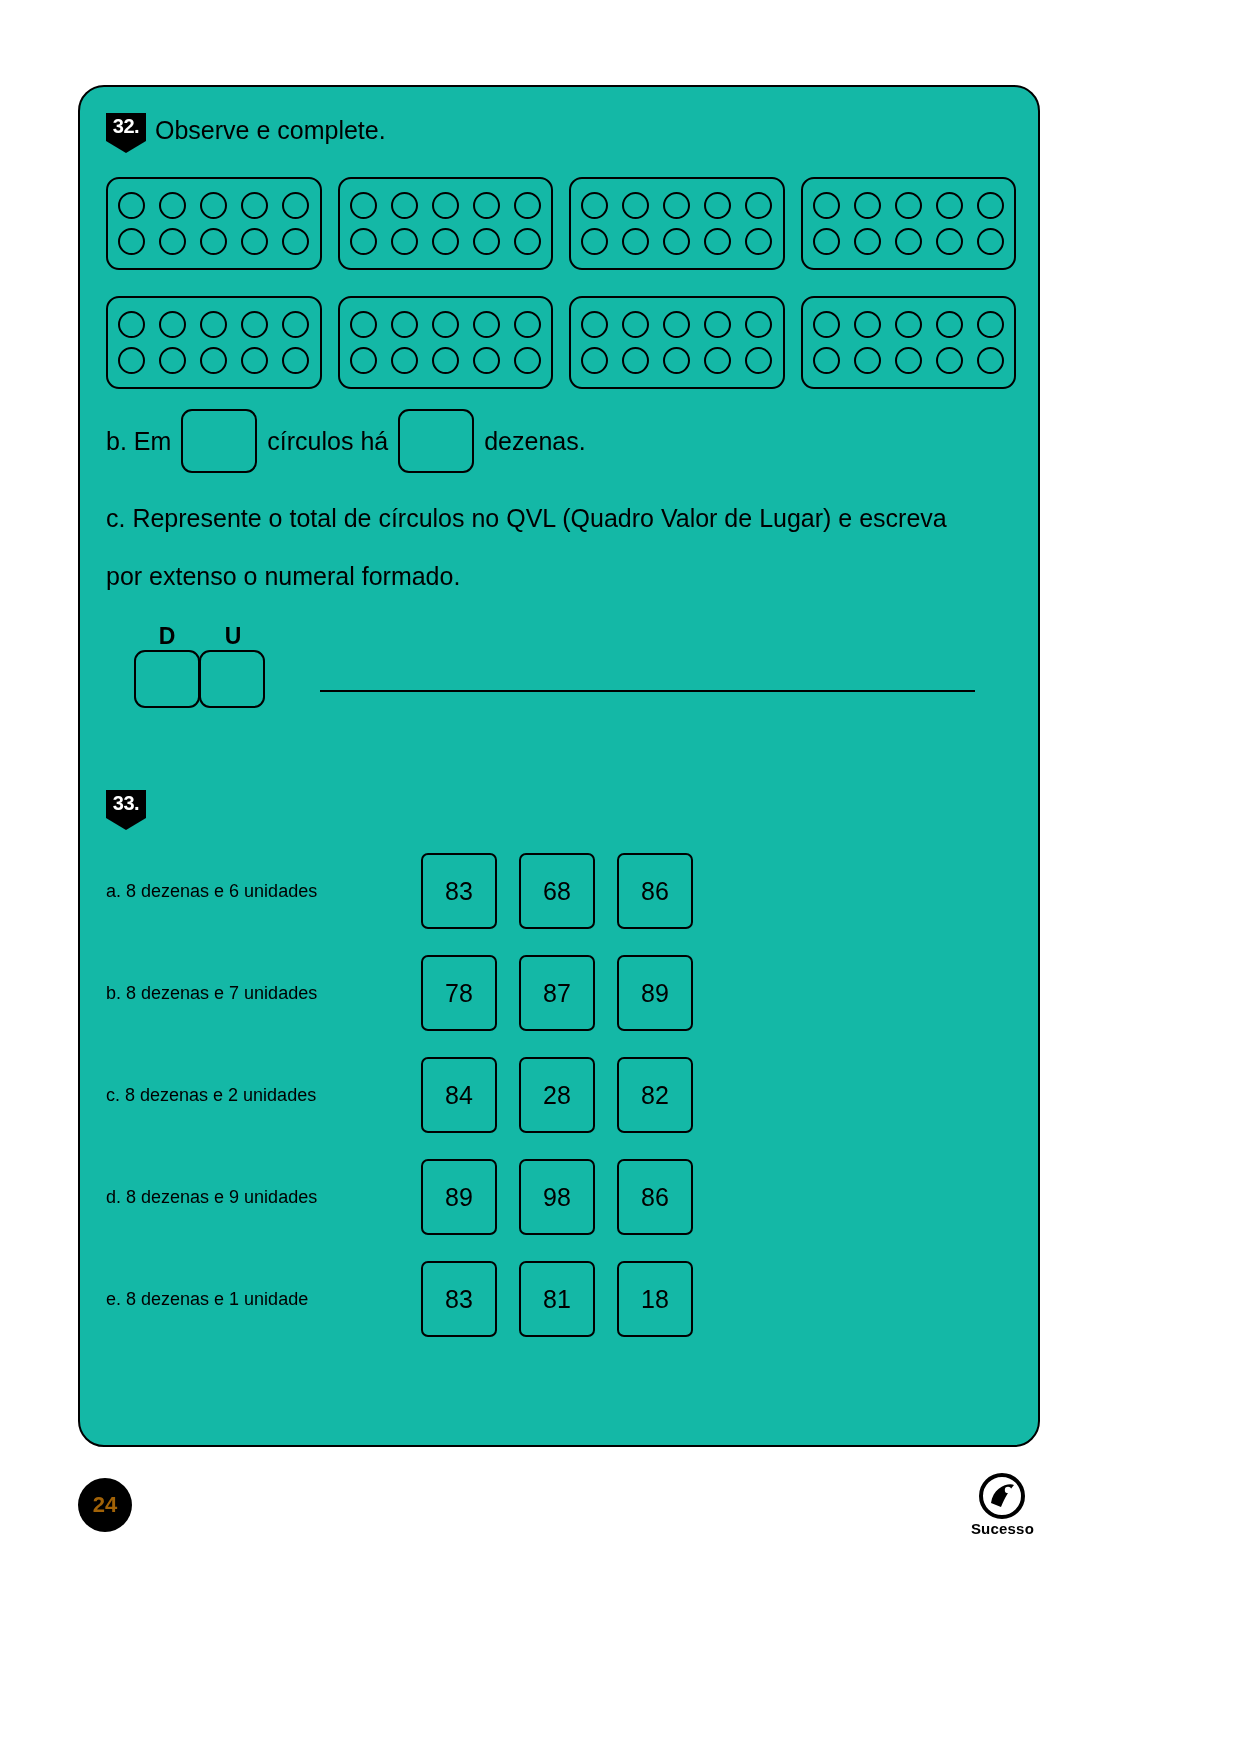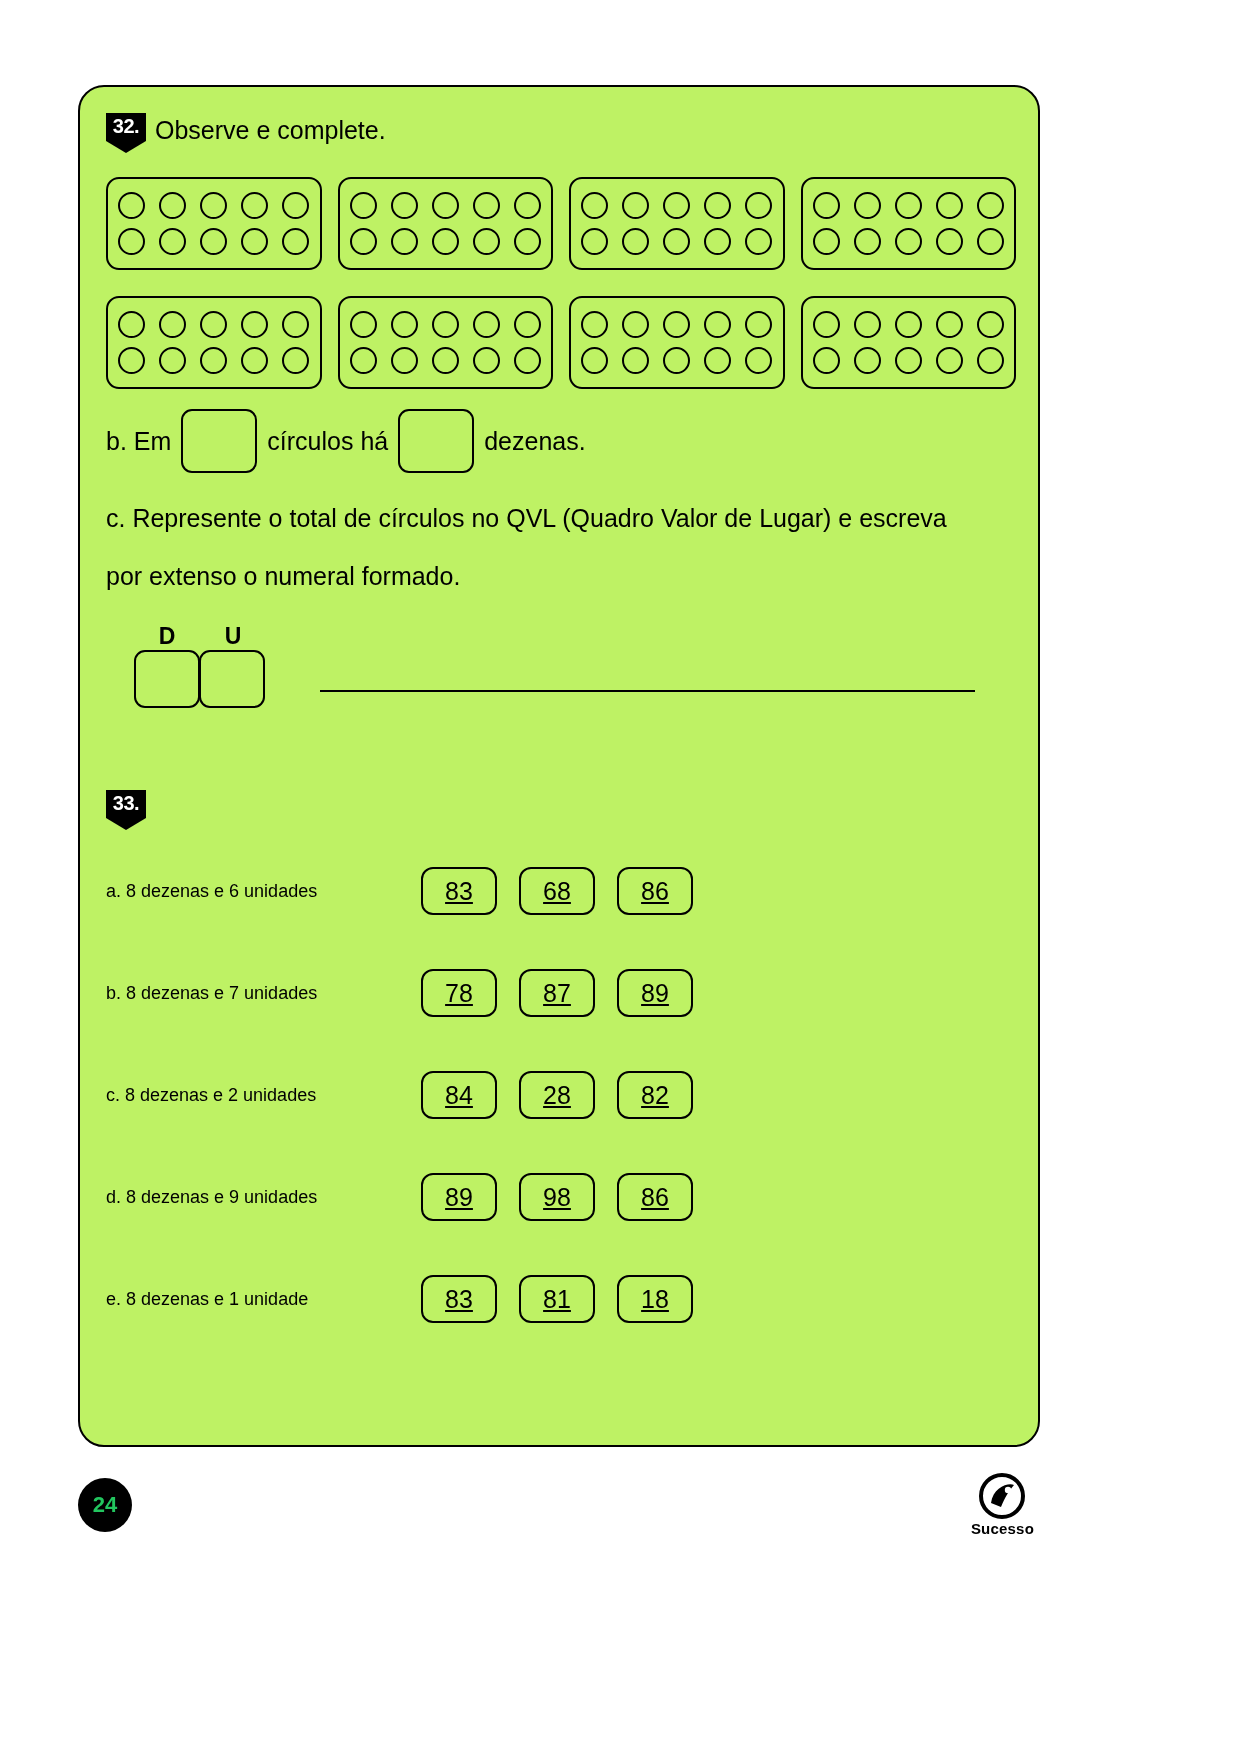--- a/index.html
+++ b/index.html
@@ -21,21 +21,21 @@
     width: 1240px; height: 1754px;
   }
 
   
   .content-frame {
     position: absolute;
     left: 78px; top: 85px;
     width: 962px; height: 1362px;
     border: 2.5px solid #000;
     border-radius: 26px;
-    background: #bef264;
+    background: #14b8a6;
   }
 
   .inner {
     position: absolute;
     left: 26px; top: 26px;
     width: 910px;
   }
 
   
   .q-head {
@@ -174,43 +174,42 @@
   .opt-label {
     font-size: 18px;
     width: 315px;
     flex: 0 0 auto;
   }
   .opt-choices {
     display: flex;
     gap: 22px;
   }
   .choice {
-    width: 76px; height: 48px;
+    width: 76px; height: 76px;
     border: 2.5px solid #000;
-    border-radius: 12px;
+    border-radius: 7px;
     display: flex;
     align-items: center;
     justify-content: center;
     font-size: 25px;
-    text-decoration: underline;
   }
 
   
   .footer {
     position: absolute;
     left: 78px; top: 1470px;
     width: 962px; height: 70px;
     display: flex;
     align-items: center;
   }
   .page-num {
     width: 54px; height: 54px;
     border-radius: 50%;
     background: #000;
-    color: #22c55e;
+    color: #a16207;
     display: flex;
     align-items: center;
     justify-content: center;
     font-size: 22px;
     font-weight: bold;
     flex: 0 0 auto;
   }
   .footer-text {
     margin-left: 18px;
     font-size: 19px;

